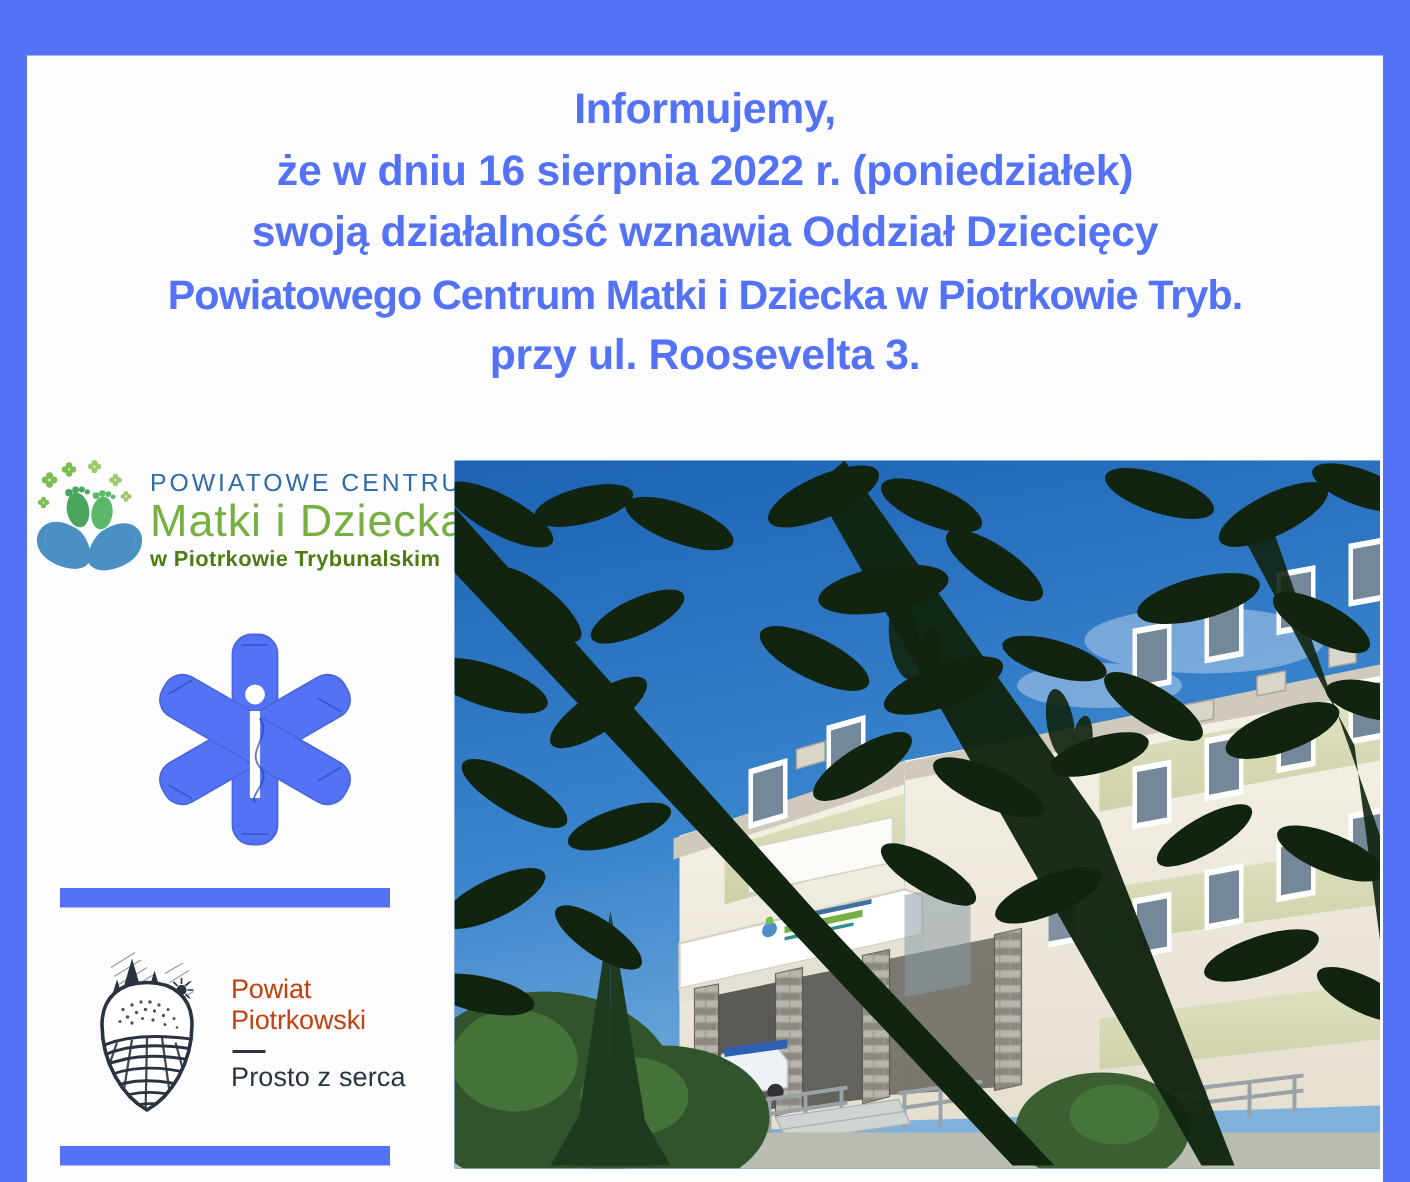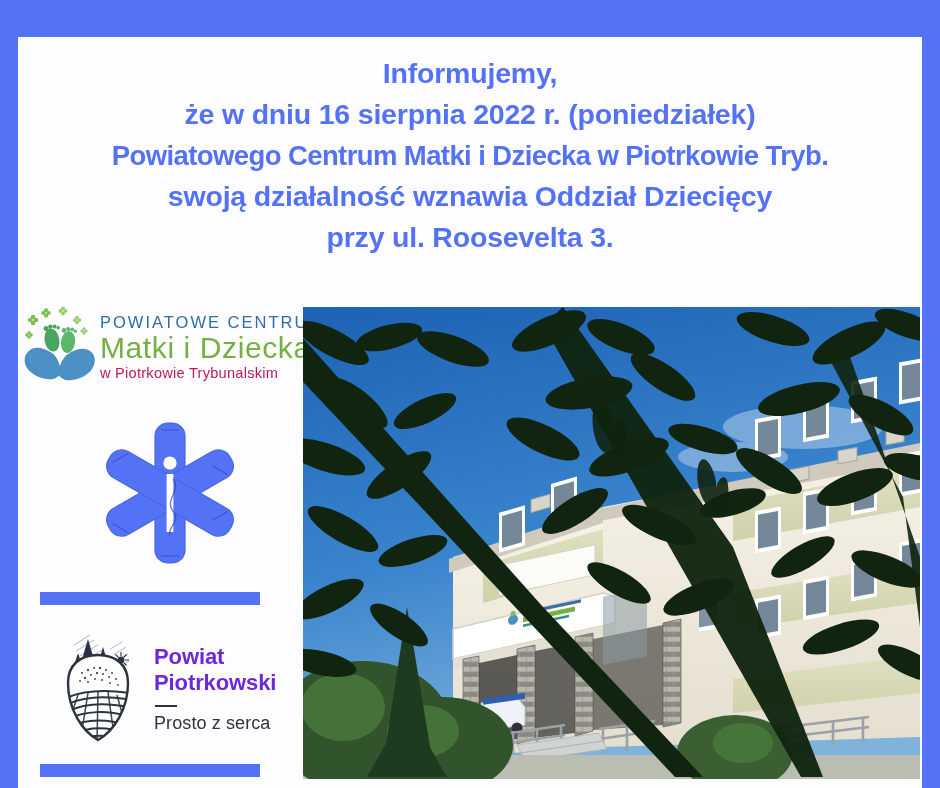--- a/index.html
+++ b/index.html
@@ -82,22 +82,22 @@
     font-size: 30px;
     letter-spacing: 0.6px;
     color: #76b041;
     font-weight: 400;
     margin-top: 2px;
     white-space: nowrap;
   }
   .pcmid-l3 {
     font-size: 14.6px;
     letter-spacing: 0.25px;
-    color: #be185d;
-    font-weight: 400;
+    color: #4d7c0f;
+    font-weight: 700;
     margin-top: 3px;
     white-space: nowrap;
   }
 
   
   .star-of-life {
     position: absolute;
     left: 76px;
     top: 128px;
     width: 152px;
@@ -121,23 +121,23 @@
     left: 40px;
     top: 333px;
     width: 215px;
     height: 128px;
     display: flex;
     align-items: center;
   }
   .powiat-mark { width: 84px; height: 118px; flex: none; }
   .powiat-text { margin-left: 12px; padding-top: 6px; }
   .powiat-name {
-    font-size: 22px;
-    font-weight: 700;
-    color: #6d28d9;
+    font-size: 18px;
+    font-weight: 400;
+    color: #c2410c;
     line-height: 1.18;
     letter-spacing: -0.1px;
     white-space: nowrap;
   }
   .powiat-rule {
     width: 22px;
     height: 2px;
     background: #2b3340;
     margin: 9px 0 6px 1px;
   }
@@ -162,22 +162,22 @@
 </style>
 </head>
 <body>
 
 <div class="poster">
   <div class="poster-inner">
 
     <div class="headline">
       <span class="ln">Informujemy,</span>
       <span class="ln">że w dniu 16 sierpnia 2022 r. (poniedziałek)</span>
+      <span class="ln">swoją działalność wznawia Oddział Dziecięcy</span>
       <span class="ln ln-wide">Powiatowego Centrum Matki i Dziecka w Piotrkowie Tryb.</span>
-      <span class="ln">swoją działalność wznawia Oddział Dziecięcy</span>
       <span class="ln">przy ul. Roosevelta 3.</span>
     </div>
 
     <div class="left-col">
 
       <div class="pcmid-logo">
         <svg class="pcmid-mark" viewBox="0 0 76 80">
 
           <g fill="#7cbd52">
             <g transform="translate(11,14) scale(0.85)">

